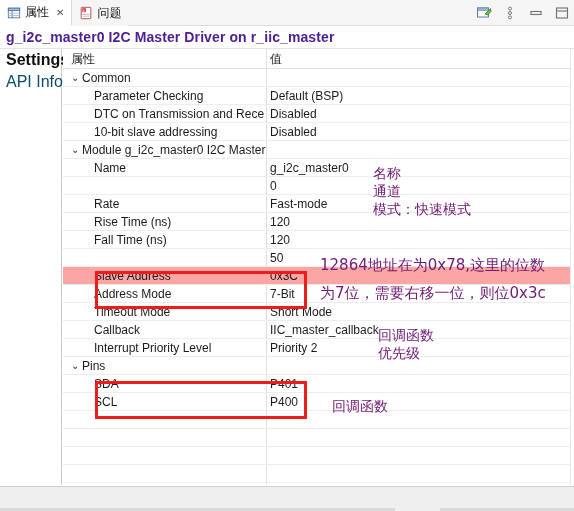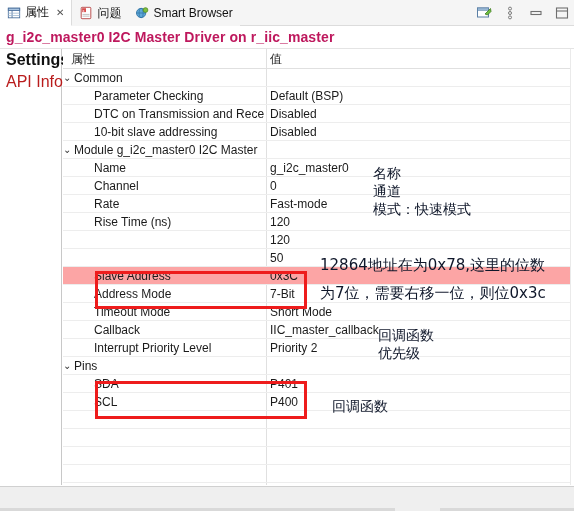--- a/index.html
+++ b/index.html
@@ -32,21 +32,21 @@
 
   .tabbar-right {
     position: absolute; right: 4px; top: 0; height: 26px;
     display: flex; align-items: center; gap: 10px;
   }
   .tb-btn { width: 16px; height: 16px; display: block; }
 
   
   .page-title {
     position: absolute; left: 6px; top: 27px;
-    font-size: 14px; font-weight: bold; color: #be185d;
+    font-size: 14px; font-weight: bold; color: #4c1d95;
     letter-spacing: .1px;
     height: 21px; line-height: 21px;
   }
   .title-rule {
     position: absolute; left: 0; top: 48px; width: 574px; height: 1px;
     background: #e4e4e4;
   }
 
   
   .sidebar {
@@ -54,21 +54,21 @@
     background: #ffffff;
     border-right: 1px solid #c8c8c8;
   }
   .side-item {
     height: 22px; line-height: 22px;
     padding-left: 6px;
     font-size: 16px;
     white-space: nowrap;
   }
   .side-item.sel { font-weight: bold; color: #111; }
-  .side-item.dim { color: #b91c1c; }
+  .side-item.dim { color: #0c4a6e; }
 
   
   .table {
     position: absolute; left: 63px; top: 49px;
     width: 511px; height: 436px;
     background: #ffffff;
     overflow: hidden;
   }
   .col-divider {
     position: absolute; left: 203px; top: 0; width: 1px; height: 436px;
@@ -83,32 +83,32 @@
   .row.hdr { height: 20px; line-height: 20px; border-bottom: 1px solid #e0e0e0; }
   .row.sel { background: #fca5a5; }
   .cell-name {
     position: absolute; left: 0; top: 0; width: 203px; height: 100%;
     overflow: hidden;
   }
   .cell-val {
     position: absolute; left: 207px; top: 0; width: 300px; height: 100%;
     overflow: hidden;
   }
-  .indent1 { }
+  .indent1 { padding-left: 8px; }
   .indent2 { padding-left: 31px; }
   .hdr-txt { padding-left: 8px; font-weight: normal; }
   .chev {
     display: inline-block; width: 11px; color: #333; font-size: 10px;
     transform: translateY(-1px);
   }
 
   
   .ann {
     position: absolute;
-    color: #0f172a;
+    color: #701a75;
     font-size: 14px;
     white-space: nowrap;
     font-family: "DejaVu Sans", "Liberation Sans", sans-serif;
   }
   .ann.big { font-size: 15px; }
   .redbox {
     position: absolute;
     border: 3px solid #ee1c1c;
     pointer-events: none;
   }
@@ -150,29 +150,20 @@
       <svg class="tab-icon" viewBox="0 0 16 16">
         <rect x="2.5" y="1.5" width="11" height="13" rx="1" fill="#ffffff" stroke="#b23b3b" stroke-width="1"></rect>
         <rect x="3.5" y="2.5" width="4.5" height="4.5" fill="#d94f4f"></rect>
         <text x="4.1" y="6.4" font-size="4.4" fill="#ffffff" font-family="Liberation Sans, sans-serif">x</text>
         <line x1="4" y1="9.6" x2="12" y2="9.6" stroke="#b0b0b0" stroke-width="0.9"></line>
         <line x1="4" y1="11.6" x2="12" y2="11.6" stroke="#b0b0b0" stroke-width="0.9"></line>
       </svg>
       <span>问题</span>
     </div>
 
-    <div class="tab plain">
-      <svg class="tab-icon" viewBox="0 0 16 16">
-        <circle cx="7" cy="8" r="5.3" fill="#5fa8d8" stroke="#2f72a3" stroke-width="1"></circle>
-        <ellipse cx="7" cy="8" rx="2.3" ry="5.3" fill="none" stroke="#2f72a3" stroke-width="0.8"></ellipse>
-        <line x1="1.8" y1="8" x2="12.2" y2="8" stroke="#2f72a3" stroke-width="0.8"></line>
-        <circle cx="12" cy="4.6" r="2.7" fill="#7fbf40" stroke="#4e8a1c" stroke-width="0.9"></circle>
-      </svg>
-      <span>Smart Browser</span>
-    </div>
 
     <div class="tabbar-right">
       <svg class="tb-btn" viewBox="0 0 16 16">
         <rect x="1.5" y="3" width="11" height="9" fill="#ffffff" stroke="#5a7fa5" stroke-width="1"></rect>
         <rect x="1.5" y="3" width="11" height="2.2" fill="#a9c6e2" stroke="#5a7fa5" stroke-width="0.8"></rect>
         <path d="M9 9 L14.5 3.5 L15 6.5 L11.5 10 Z" fill="#6fbf3f" stroke="#3f7a20" stroke-width="0.8"></path>
       </svg>
       <svg class="tb-btn" viewBox="0 0 16 16">
         <circle cx="8" cy="3.6" r="1.5" fill="none" stroke="#7a7a7a" stroke-width="1"></circle>
         <circle cx="8" cy="8" r="1.5" fill="none" stroke="#7a7a7a" stroke-width="1"></circle>
@@ -227,32 +218,32 @@
       <div class="cell-name indent1">
         <span class="chev">⌄</span><span>Module g_i2c_master0 I2C Master</span>
       </div>
       <div class="cell-val"></div>
     </div>
     <div class="row">
       <div class="cell-name indent2">Name</div>
       <div class="cell-val">g_i2c_master0</div>
     </div>
     <div class="row">
-      <div class="cell-name indent2">Channel</div>
       <div class="cell-val">0</div>
     </div>
     <div class="row">
       <div class="cell-name indent2">Rate</div>
       <div class="cell-val">Fast-mode</div>
     </div>
     <div class="row">
       <div class="cell-name indent2">Rise Time (ns)</div>
       <div class="cell-val">120</div>
     </div>
     <div class="row">
+      <div class="cell-name indent2">Fall Time (ns)</div>
       <div class="cell-val">120</div>
     </div>
     <div class="row">
       <div class="cell-val">50</div>
     </div>
     <div class="row sel">
       <div class="cell-name indent2">Slave Address</div>
       <div class="cell-val">0x3C</div>
     </div>
     <div class="row">

